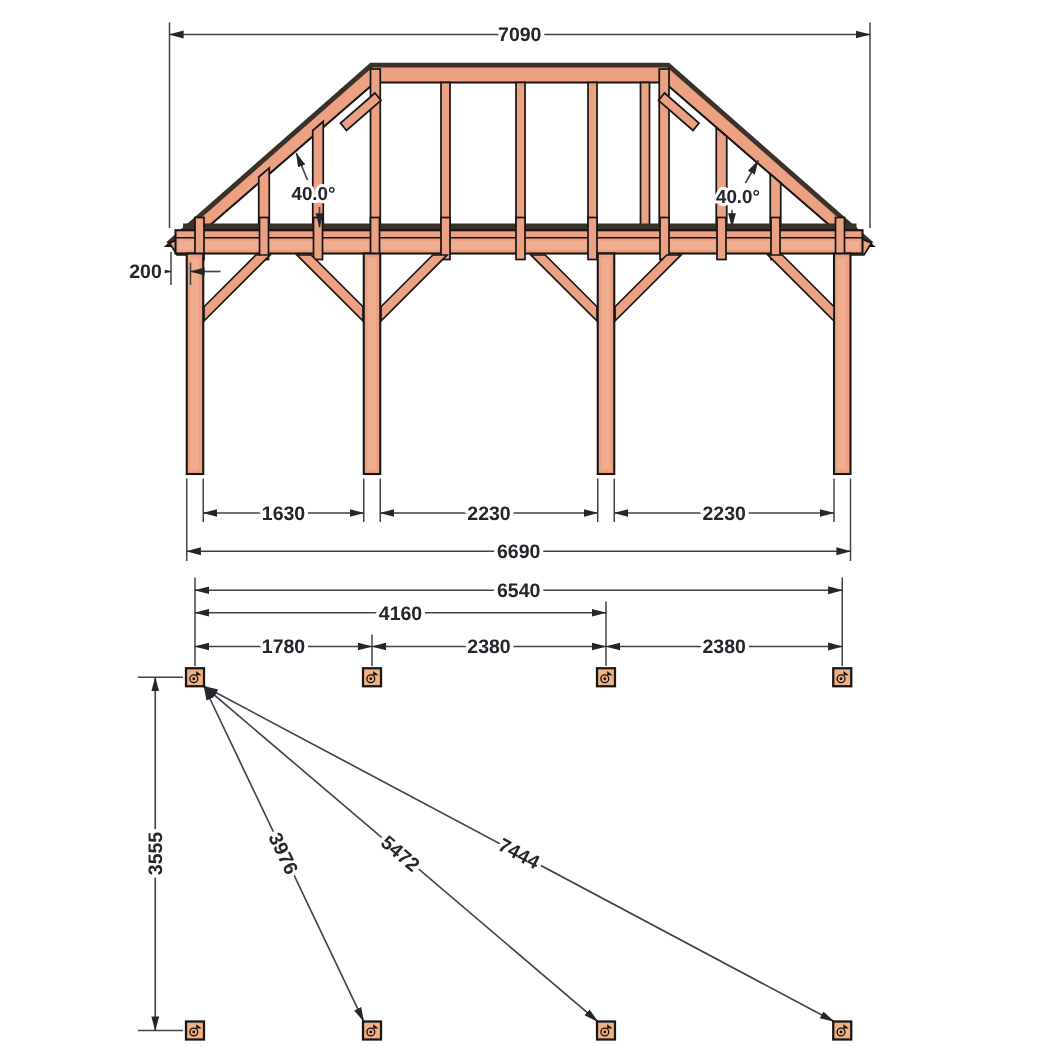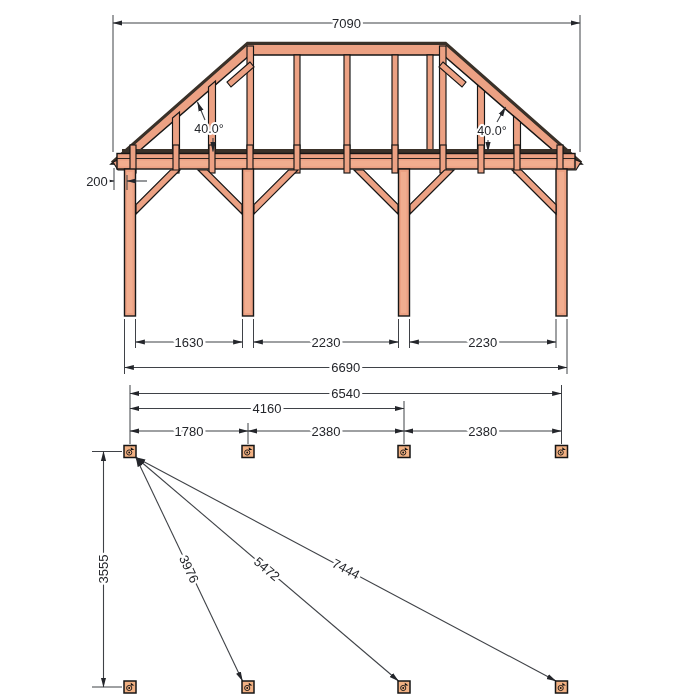--- a/index.html
+++ b/index.html
@@ -1,20 +1,20 @@
 <!DOCTYPE html>
 <html style="--wood: #ECA183; --wood-hi: #F5B99B; --wood-shadow: #3A3129; --outline: #161616; --dim-line: #3F4247; --dim-text: #24262B; --marker-fill: #F2B183; --background: #FFFFFF;"><head>
 <meta charset="utf-8">
 <style>
   :root{
     --wood:#ECA183; --wood-hi:#F5B99B; --wood-shadow:#3A3129; --outline:#161616;
     --dim-line:#3F4247; --dim-text:#24262B; --marker-fill:#F2B183; --background:#FFFFFF;
   }
   html,body{margin:0;padding:0;background:var(--background);}
-  .stage{width:604px;height:700px;position:relative;overflow:hidden;background:var(--background);}
+  .stage{width:604px;height:700px;position:relative;overflow:hidden;background:var(--background);font-weight:bold;}
   svg text{font-family:"Liberation Sans",sans-serif;}
   .dimtext{font-size:13px;fill:var(--dim-text);paint-order:stroke;stroke:#fff;stroke-width:5px;
            stroke-linejoin:round;text-anchor:middle;dominant-baseline:central;}
   .angletext{font-size:12.5px;fill:var(--dim-text);paint-order:stroke;stroke:#fff;stroke-width:4px;
            stroke-linejoin:round;text-anchor:middle;dominant-baseline:central;}
   .dimline{stroke:var(--dim-line);stroke-width:1.1;fill:none;}
   .extline{stroke:var(--dim-line);stroke-width:1;fill:none;}
   .wood{fill:var(--wood);stroke:var(--outline);stroke-width:1.4;stroke-linejoin:miter;}
   .wood-thin{stroke-width:1.15;}
   .hi{fill:var(--wood-hi);opacity:.5;stroke:none;}

